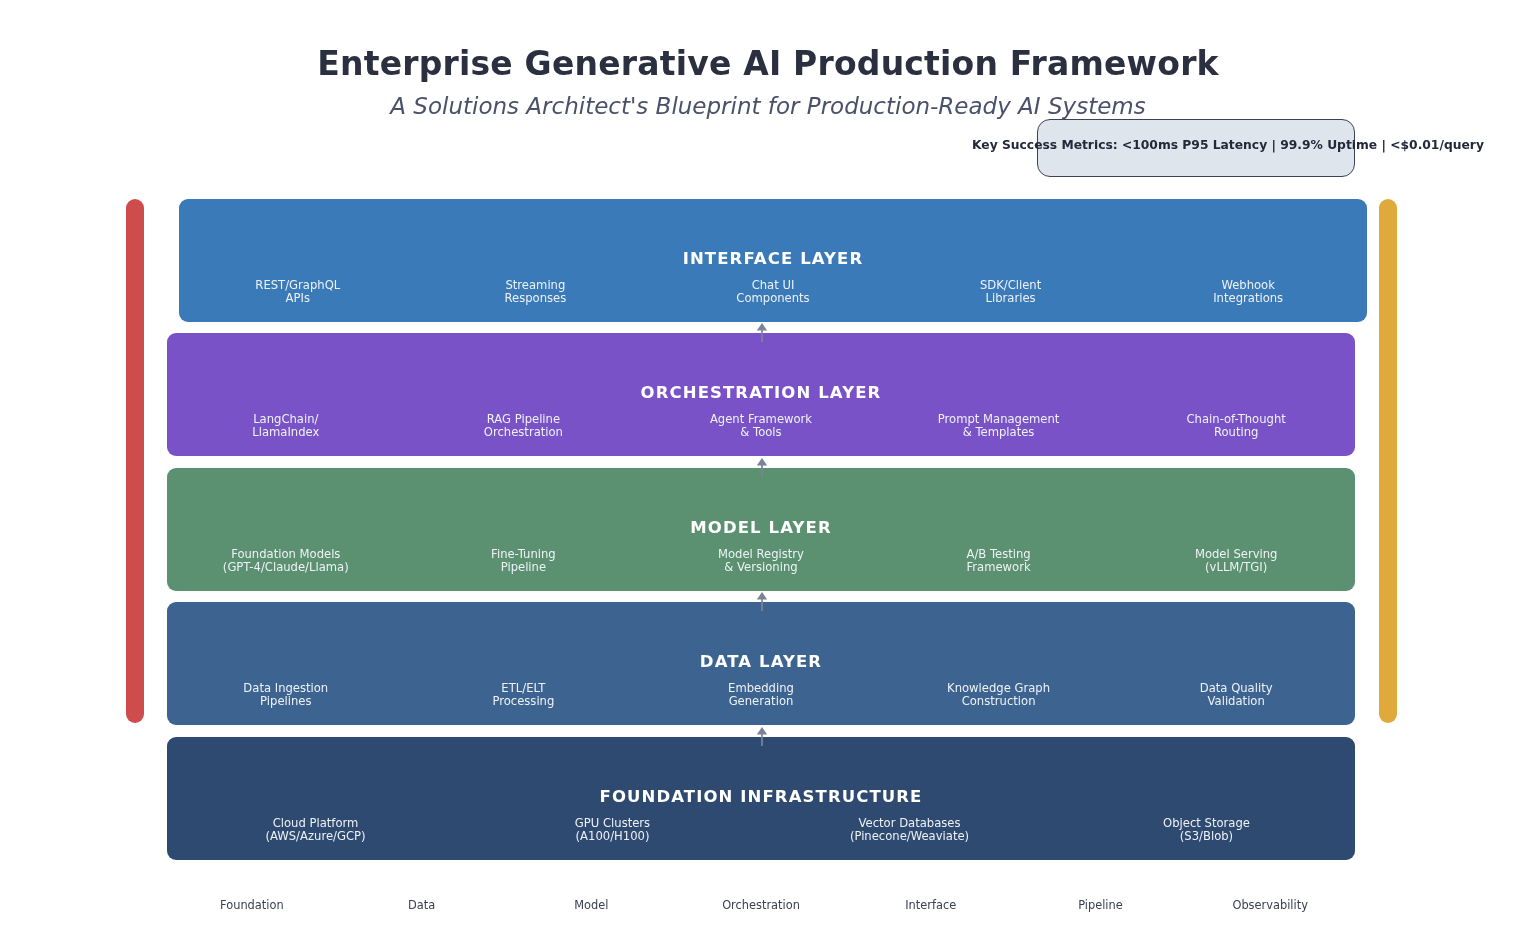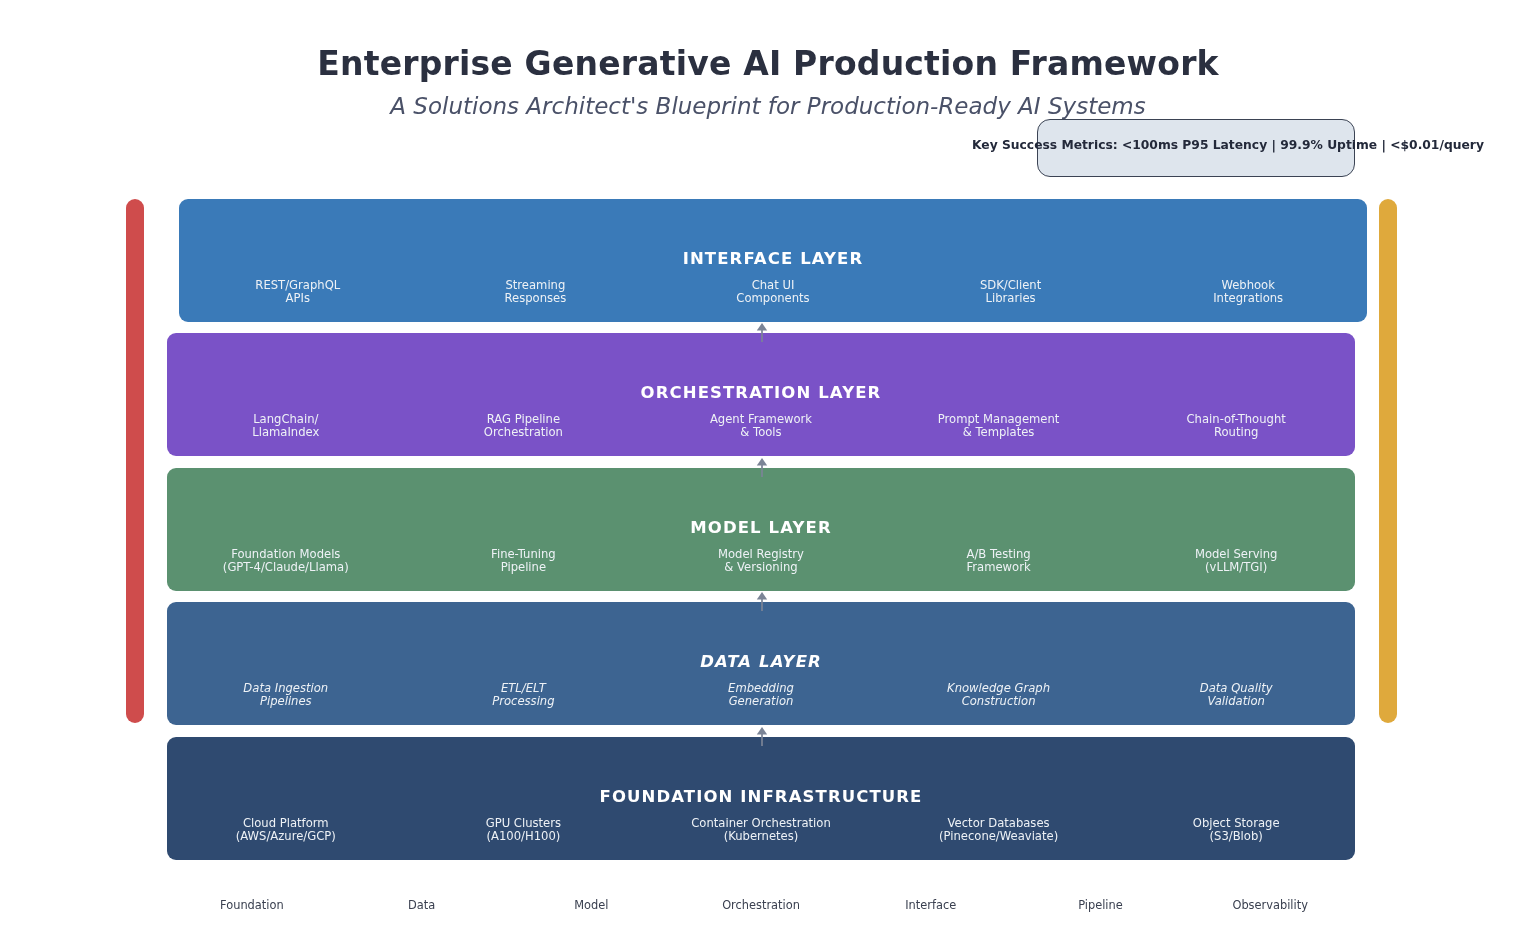--- a/index.html
+++ b/index.html
@@ -68,21 +68,21 @@
     text-align:center;
     font-size:11.6px;line-height:1.16;
     color:#eef2f6;
     padding:0 4px;box-sizing:border-box;
   }
   .layer-item .l2{display:block;}
 
   #layer-interface{top:199px;background:#3a7ab8;margin-left:12px;}
   #layer-orchestration{top:333px;background:#7a52c7;}
   #layer-model{top:468px;background:#5b9170;}
-  #layer-data{top:602px;background:#3d6491;font-style:italic;}
+  #layer-data{top:602px;background:#3d6491;}
   #layer-foundation{top:737px;background:#2f4a70;}
 
   
   .arrow{
     position:absolute;left:755px;width:14px;height:20px;
   }
   .arrow svg{display:block;}
   #arrow-1{top:322px;}
   #arrow-2{top:457px;}
   #arrow-3{top:591px;}
@@ -219,24 +219,20 @@
   <div class="layer" id="layer-foundation">
     <div class="layer-title">FOUNDATION INFRASTRUCTURE</div>
     <div class="layer-items">
       <div class="layer-item">
         <span>Cloud Platform</span>
         <span class="l2">(AWS/Azure/GCP)</span>
       </div>
       <div class="layer-item">
         <span>GPU Clusters</span>
         <span class="l2">(A100/H100)</span>
-      </div>
-      <div class="layer-item">
-        <span>Container Orchestration</span>
-        <span class="l2">(Kubernetes)</span>
       </div>
       <div class="layer-item">
         <span>Vector Databases</span>
         <span class="l2">(Pinecone/Weaviate)</span>
       </div>
       <div class="layer-item">
         <span>Object Storage</span>
         <span class="l2">(S3/Blob)</span>
       </div>
     </div>

